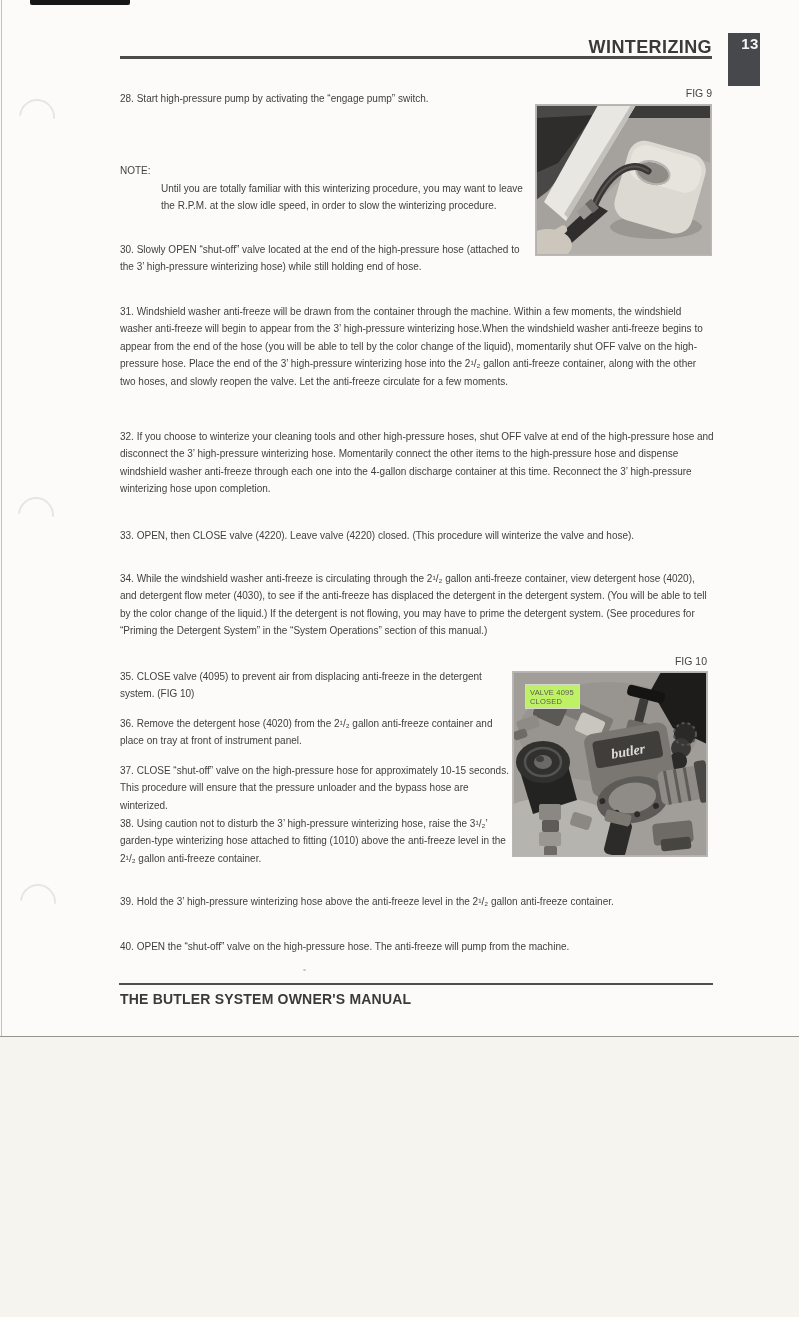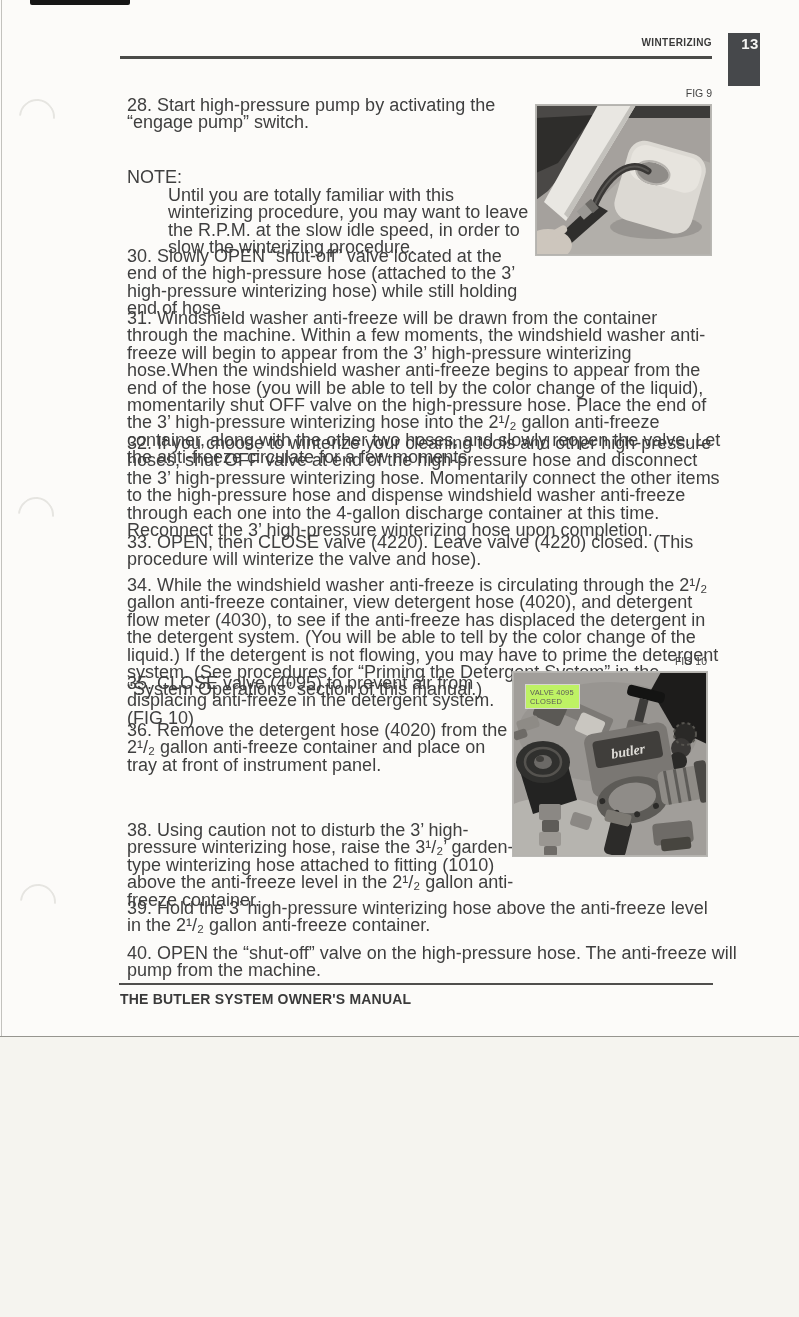--- a/index.html
+++ b/index.html
@@ -12,27 +12,27 @@
   .scan-edge-left { position:absolute; left:1px; top:0; width:1px; height:1036px; background:#c3c2be; }
   .scan-smudge-top { position:absolute; left:30px; top:0; width:100px; height:5px; background:#161616; border-radius:0 0 2px 2px; }
   .scan-bottom-area { position:absolute; left:0; top:1036px; width:799px; height:281px; background:#f5f4ef; border-top:1px solid #96958f; }
   .scan-speck { position:absolute; width:3px; height:2px; background:#c6c5c0; border-radius:50%; }
 
   .binder-hole { position:absolute; width:36px; height:36px; border-radius:50%;
     border:2px solid #e4e3df; border-bottom-color:transparent; border-left-color:transparent;
     transform:rotate(-40deg); opacity:.9; }
 
   
-  .page-title { position:absolute; right:87px; top:37px; font-size:10px; font-weight:bold; letter-spacing:.4px; color:#3a3a3a; }
+  .page-title { position:absolute; right:87px; top:37px; font-size:18px; font-weight:bold; letter-spacing:.4px; color:#3a3a3a; }
   .header-rule { position:absolute; left:120px; top:56px; width:592px; height:3px; background:#4b4b49; }
   .page-badge { position:absolute; left:728px; top:33px; width:32px; height:53px; background:#46484b; text-align:center; }
   .page-badge span { display:block; margin-top:2px; font-size:15px; font-weight:bold; color:#f5f5f3; letter-spacing:.5px;padding-left:12px; }
 
   
-  .step, .note-label, .note-body { position:absolute; left:120px; margin:7px; font-size:18px; line-height:17.4px; color:#3f3f3f; }
+  .step, .note-label, .note-body { position:absolute; left:120px; margin:0; font-size:10px; line-height:17.4px; color:#3f3f3f; }
   .note-body { left:161px; }
 
   
   .fig-label { position:absolute; font-size:10.5px; color:#454545; }
   .fig-photo { position:absolute; border:1px solid #b9b8b4; background:#a39f9b; }
   .fig-photo svg { display:block; }
 
   .fig10-callout { position:absolute; left:13px; top:13px; background:#bef264; padding:3px 5px 2px 4px;
     font-size:7.5px; line-height:9px; color:#5b5b58; letter-spacing:.2px; box-shadow:0 0 0 1px #d8d6d1; }
 
@@ -61,20 +61,21 @@
   <p class="step" style="top:90px;  width:380px;">28. Start high-pressure pump by activating the “engage pump” switch.</p>
   <p class="note-label" style="top:162px;">NOTE:</p>
   <p class="note-body" style="top:180px; width:370px;">Until you are totally familiar with this winterizing procedure, you may want to leave the R.P.M. at the slow idle speed, in order to slow the winterizing procedure.</p>
   <p class="step" style="top:241px; width:402px;">30. Slowly OPEN “shut-off” valve located at the end of the high-pressure hose (attached to the 3’ high-pressure winterizing hose) while still holding end of hose.</p>
   <p class="step" style="top:303px; width:594px;">31. Windshield washer anti-freeze will be drawn from the container through the machine. Within a few moments, the windshield washer anti-freeze will begin to appear from the 3’ high-pressure winterizing hose.When the windshield washer anti-freeze begins to appear from the end of the hose (you will be able to tell by the color change of the liquid), momentarily shut OFF valve on the high-pressure hose. Place the end of the 3’ high-pressure winterizing hose into the 2¹/₂ gallon anti-freeze container, along with the other two hoses, and slowly reopen the valve. Let the anti-freeze circulate for a few moments.</p>
   <p class="step" style="top:428px; width:594px;">32. If you choose to winterize your cleaning tools and other high-pressure hoses, shut OFF valve at end of the high-pressure hose and disconnect the 3’ high-pressure winterizing hose. Momentarily connect the other items to the high-pressure hose and dispense windshield washer anti-freeze through each one into the 4-gallon discharge container at this time. Reconnect the 3’ high-pressure winterizing hose upon completion.</p>
   <p class="step" style="top:527px; width:594px;">33. OPEN, then CLOSE valve (4220). Leave valve (4220) closed. (This procedure will winterize the valve and hose).</p>
   <p class="step" style="top:570px; width:594px;">34. While the windshield washer anti-freeze is circulating through the 2¹/₂ gallon anti-freeze container, view detergent hose (4020), and detergent flow meter (4030), to see if the anti-freeze has displaced the detergent in the detergent system. (You will be able to tell by the color change of the liquid.) If the detergent is not flowing, you may have to prime the detergent system. (See procedures for “Priming the Detergent System” in the “System Operations” section of this manual.)</p>
   <p class="step" style="top:668px; width:390px;">35. CLOSE valve (4095) to prevent air from displacing anti-freeze in the detergent system. (FIG 10)</p>
   <p class="step" style="top:715px; width:388px;">36. Remove the detergent hose (4020) from the 2¹/₂ gallon anti-freeze container and place on tray at front of instrument panel.</p>
+  <p class="step" style="top:762px; width:392px;">37. CLOSE “shut-off” valve on the high-pressure hose for approximately 10-15 seconds. This procedure will ensure that the pressure unloader and the bypass hose are winterized.</p>
   <p class="step" style="top:815px; width:390px;">38. Using caution not to disturb the 3’ high-pressure winterizing hose, raise the 3¹/₂’ garden-type winterizing hose attached to fitting (1010) above the anti-freeze level in the 2¹/₂ gallon anti-freeze container.</p>
   <p class="step" style="top:893px; width:594px;">39. Hold the 3’ high-pressure winterizing hose above the anti-freeze level in the 2¹/₂ gallon anti-freeze container.</p>
   <p class="step" style="top:938px; width:620px;">40. OPEN the “shut-off” valve on the high-pressure hose. The anti-freeze will pump from the machine.</p>
 
   <div class="fig-label" style="right:87px; top:87px;">FIG 9</div>
   <div class="fig-photo" style="left:535px; top:104px; width:177px; height:152px;">
     <svg width="175" height="150" viewBox="0 0 175 150">
       <rect width="175" height="150" fill="#a5a19d"></rect>
       <polygon points="0,150 175,150 175,58 122,40 36,120" fill="#b2afaa"></polygon>
       <rect x="0" y="0" width="175" height="13" fill="#3c3b39"></rect>

